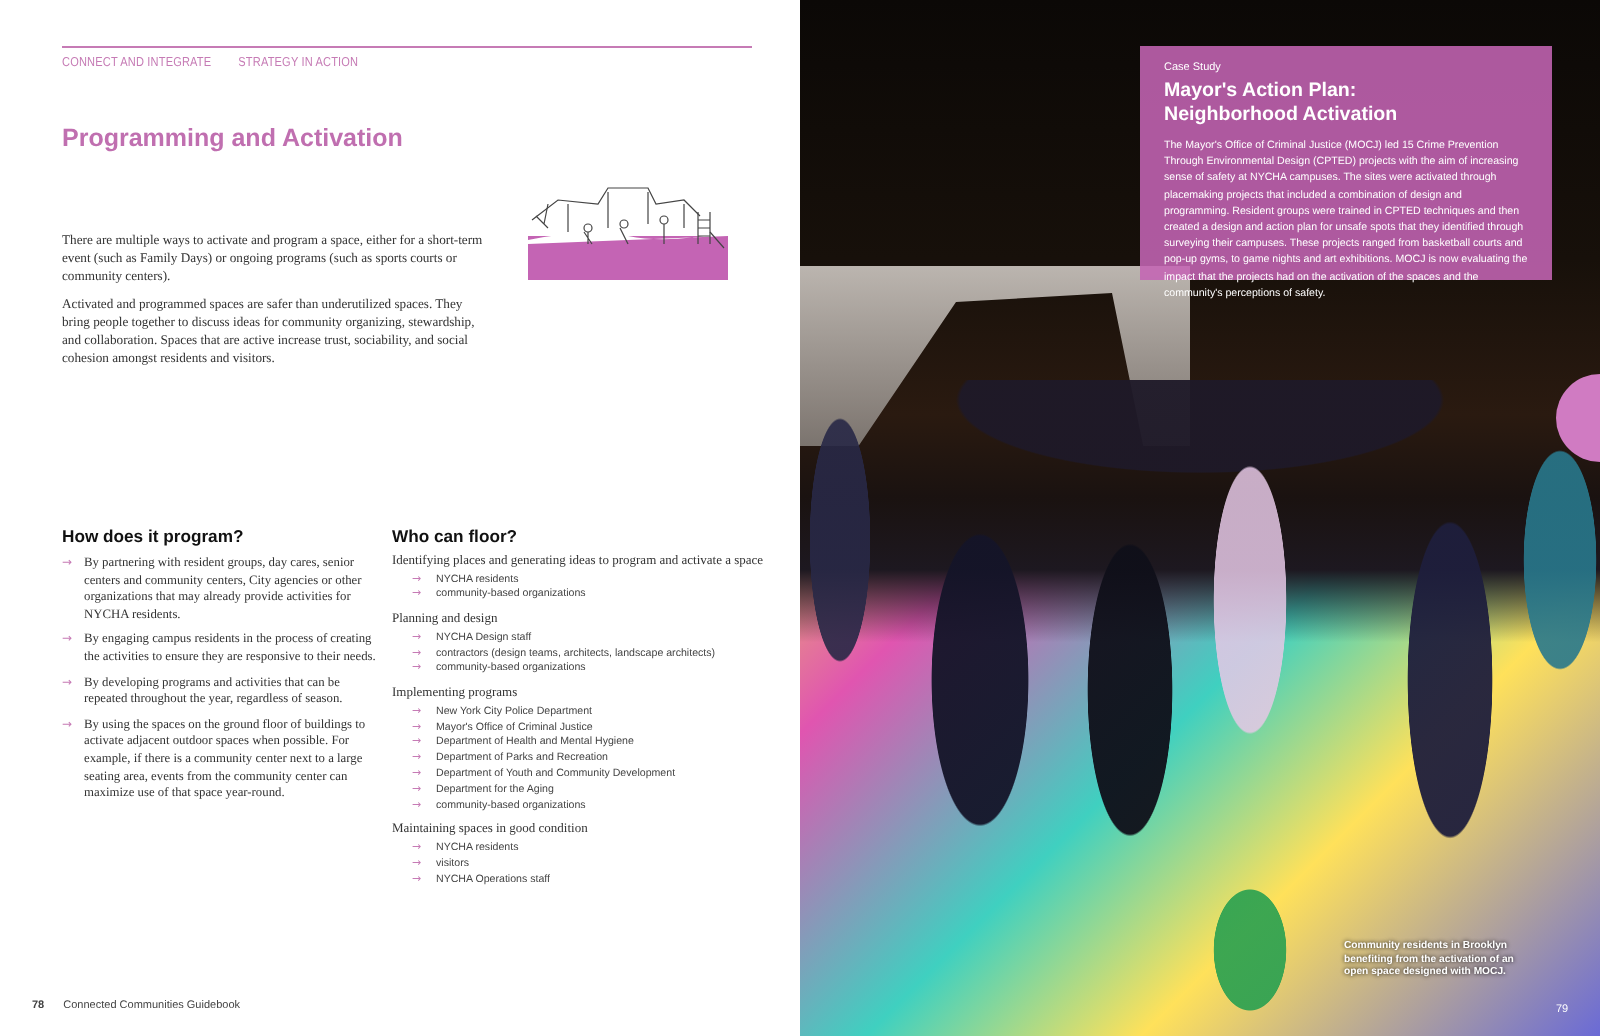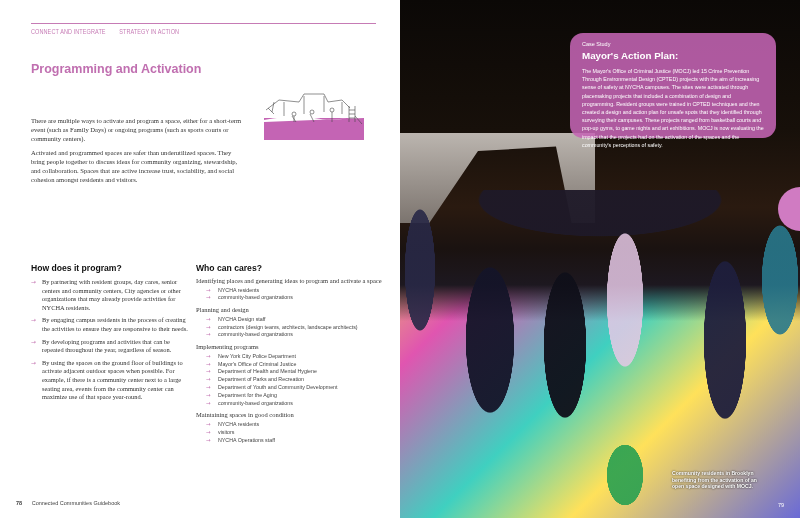--- a/index.html
+++ b/index.html
@@ -39,21 +39,21 @@
     background:
       radial-gradient(ellipse 40px 120px at 90px 150px, rgba(20,20,40,0.95) 60%, transparent 61%),
       radial-gradient(ellipse 35px 120px at 165px 155px, rgba(15,15,25,0.95) 60%, transparent 61%),
       radial-gradient(ellipse 30px 110px at 225px 110px, rgba(230,200,230,0.85) 60%, transparent 61%),
       radial-gradient(ellipse 35px 130px at 325px 150px, rgba(30,30,60,0.95) 60%, transparent 61%),
       radial-gradient(ellipse 30px 50px at 225px 285px, rgba(40,160,80,0.9) 60%, transparent 61%),
       radial-gradient(ellipse 25px 100px at 20px 80px, rgba(40,40,70,0.9) 60%, transparent 61%),
       radial-gradient(ellipse 30px 90px at 380px 90px, rgba(40,120,140,0.9) 60%, transparent 61%),
       radial-gradient(ellipse 200px 60px at 200px 10px, rgba(30,25,40,0.95) 60%, transparent 61%);
   }
-  .case-box { position:absolute; left:170px; top:33px; width:206px; height:105px; background:rgba(196,100,180,0.88); padding:8px 12px; box-sizing:border-box; color:#fff;border-radius:13px; }
+  .case-box { position:absolute; left:170px; top:23px; width:206px; height:117px; background:rgba(196,100,180,0.88); padding:8px 12px; box-sizing:border-box; color:#fff; }
   .case-label { font-size:5.5px; margin-bottom:3px; }
   .case-title { font-size:9.8px; font-weight:bold; line-height:12px; margin-bottom:5px; }
   .case-body { font-size:5.3px; line-height:8.2px; }
   .pink-circle { position:absolute; left:378px; top:187px; width:44px; height:44px; border-radius:50%; background:#d07bc2; }
   .caption { position:absolute; left:272px; top:470px; width:90px; font-size:5.1px; line-height:6.5px; color:#fff; font-weight:bold; text-shadow:0 0 2px #000; }
   .page-num-right { position:absolute; left:378px; top:502px; font-size:5.5px; color:#fff; }
 </style>
 </head>
 <body>
 
@@ -86,21 +86,21 @@
   </svg>
 
   <div class="h2 how">How does it program?</div>
   <ul class="how-list">
     <li><span class="arrow">→</span><span>By partnering with resident groups, day cares, senior centers and community centers, City agencies or other organizations that may already provide activities for NYCHA residents.</span></li>
     <li><span class="arrow">→</span><span>By engaging campus residents in the process of creating the activities to ensure they are responsive to their needs.</span></li>
     <li><span class="arrow">→</span><span>By developing programs and activities that can be repeated throughout the year, regardless of season.</span></li>
     <li><span class="arrow">→</span><span>By using the spaces on the ground floor of buildings to activate adjacent outdoor spaces when possible. For example, if there is a community center next to a large seating area, events from the community center can maximize use of that space year-round.</span></li>
   </ul>
 
-  <div class="h2 who">Who can cares?</div>
+  <div class="h2 who">Who can floor?</div>
   <div class="who-block">
     <div class="who-group">
       <div class="who-heading">Identifying places and generating ideas to program and activate a space</div>
       <ul class="who-list">
         <li><span class="arrow">→</span><span>NYCHA residents</span></li>
         <li><span class="arrow">→</span><span>community-based organizations</span></li>
       </ul>
     </div>
     <div class="who-group">
       <div class="who-heading">Planning and design</div>
@@ -138,19 +138,20 @@
   </div>
 </div>
 
 <div class="right-page">
   <div class="tent"></div>
   <div class="crowd"></div>
   <div class="case-box">
     <div class="case-label">Case Study</div>
     <div class="case-title">
       <div>Mayor's Action Plan:</div>
+      <div>Neighborhood Activation</div>
     </div>
     <div class="case-body">The Mayor's Office of Criminal Justice (MOCJ) led 15 Crime Prevention Through Environmental Design (CPTED) projects with the aim of increasing sense of safety at NYCHA campuses. The sites were activated through placemaking projects that included a combination of design and programming. Resident groups were trained in CPTED techniques and then created a design and action plan for unsafe spots that they identified through surveying their campuses. These projects ranged from basketball courts and pop-up gyms, to game nights and art exhibitions. MOCJ is now evaluating the impact that the projects had on the activation of the spaces and the community's perceptions of safety.</div>
   </div>
   <div class="pink-circle"></div>
   <div class="caption">Community residents in Brooklyn benefiting from the activation of an open space designed with MOCJ.</div>
   <div class="page-num-right">79</div>
 </div>
 
 </body></html>

